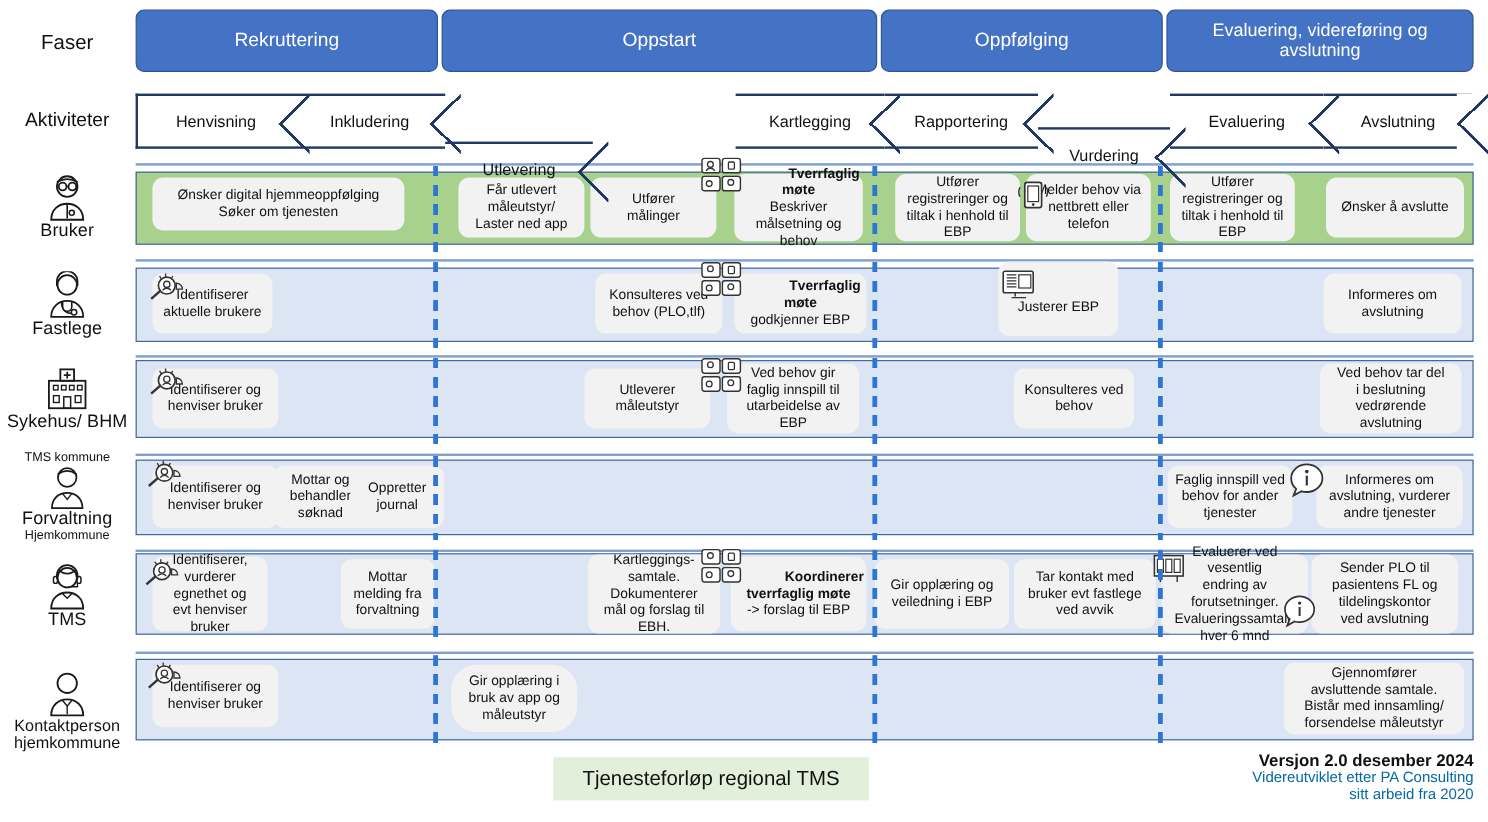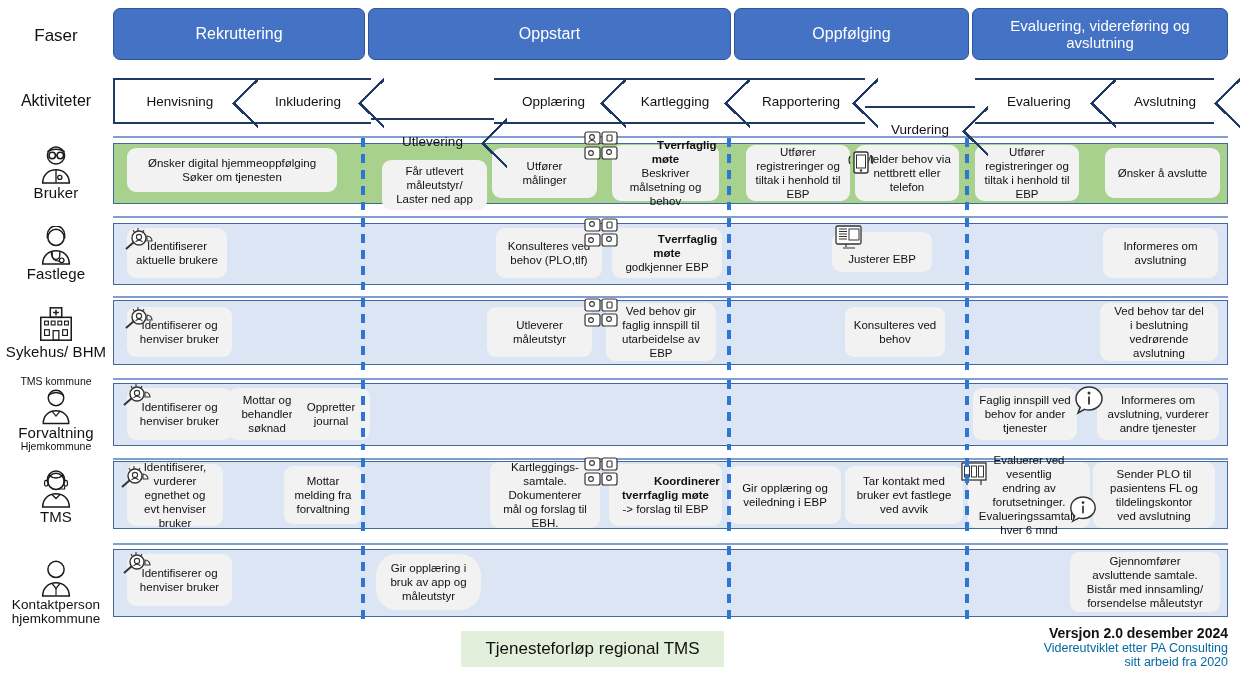--- a/index.html
+++ b/index.html
@@ -114,23 +114,20 @@
   <div class="chevwrap" style="left:0;width:1240px;">
     <div class="chev first" style="left:113px;width:132px;">
         <span class="tx">Henvisning</span>
       </div>
     <div class="chev" style="left:245px;width:126px;">
         <span class="tx">Inkludering</span>
       </div>
     <div class="chev" style="left:371px;width:123px;margin-top:40px;">
         <span class="tx">Utlevering</span>
       </div>
-    <div class="chev" style="left:494px;width:119px;">
-        <span class="tx">Opplæring</span>
-      </div>
     <div class="chev" style="left:613px;width:124px;">
         <span class="tx">Kartlegging</span>
       </div>
     <div class="chev" style="left:737px;width:128px;">
         <span class="tx">Rapportering</span>
       </div>
     <div class="chev" style="left:865px;width:110px;margin-top:28px;">
         <span class="tx">Vurdering</span>
       </div>
     <div class="chev" style="left:975px;width:128px;">
@@ -152,21 +149,21 @@
       <path d="M15 7q9 -5 18 0" stroke="#1a1a1a" stroke-width="1.6" fill="none"></path>
       <path d="M10 40c0-9 6.5-14 14-14s14 5 14 14z" fill="none" stroke="#1a1a1a" stroke-width="1.6"></path>
       <path d="M24 26v13" stroke="#1a1a1a" stroke-width="1.4"></path>
       <circle cx="28" cy="34" r="2.2" fill="none" stroke="#1a1a1a" stroke-width="1.3"></circle>
     </svg>
     <div class="nm">Bruker</div>
   </div>
   <div class="card" style="left:127px;top:148px;width:210px;height:44px;">
       <span class="inner">Ønsker digital hjemmeoppfølging<br>Søker om tjenesten</span>
     </div>
-  <div class="card" style="left:382px;top:148px;width:105px;height:50px;margin-top:12px;">
+  <div class="card" style="left:382px;top:148px;width:105px;height:50px;">
       <span class="inner">Får utlevert<br>måleutstyr/<br>Laster ned app</span>
     </div>
   <div class="card" style="left:492px;top:148px;width:105px;height:50px;">
       <span class="inner">Utfører<br>målinger</span>
     </div>
   <div class="card bold" style="left:612px;top:145px;width:107px;height:56px;">
       <span class="inner"><b>Tverrfaglig møte</b><br><span>Beskriver<br>målsetning og<br>behov</span></span>
     </div>
   <div class="card" style="left:746px;top:145px;width:104px;height:56px;">
       <span class="inner">Utfører<br>registreringer og<br>tiltak i henhold til<br>EBP</span>
@@ -216,21 +213,21 @@
   </div>
   <div class="card" style="left:127px;top:228px;width:100px;height:50px;">
       <span class="inner">Identifiserer<br>aktuelle brukere</span>
     </div>
   <div class="card" style="left:496px;top:228px;width:106px;height:50px;">
       <span class="inner">Konsulteres ved<br>behov (PLO,tlf)</span>
     </div>
   <div class="card bold" style="left:612px;top:228px;width:110px;height:50px;">
       <span class="inner"><b>Tverrfaglig møte</b><br><span>godkjenner EBP</span></span>
     </div>
-  <div class="card" style="left:832px;top:232px;width:100px;height:40px;">
+  <div class="card" style="left:832px;top:218px;width:100px;height:62px;">
       <span class="inner" style="padding-top:14px;display:block">Justerer EBP</span>
     </div>
   <div class="card" style="left:1103px;top:228px;width:115px;height:50px;">
       <span class="inner">Informeres om<br>avslutning</span>
     </div>
   <svg class="icn" style="left:584px;top:218px;" width="40" height="32" viewBox="0 0 40 32">
     <rect x="1" y="1" width="15" height="12" rx="2" fill="#fff" stroke="#333" stroke-width="1.2"></rect>
       <circle cx="8" cy="6" r="2.4" fill="none" stroke="#333" stroke-width="1.1"></circle>
     <rect x="18" y="1" width="15" height="12" rx="2" fill="#fff" stroke="#333" stroke-width="1.2"></rect>
       <rect x="23" y="4" width="5" height="6" rx="1" fill="none" stroke="#333" stroke-width="1.1"></rect>

